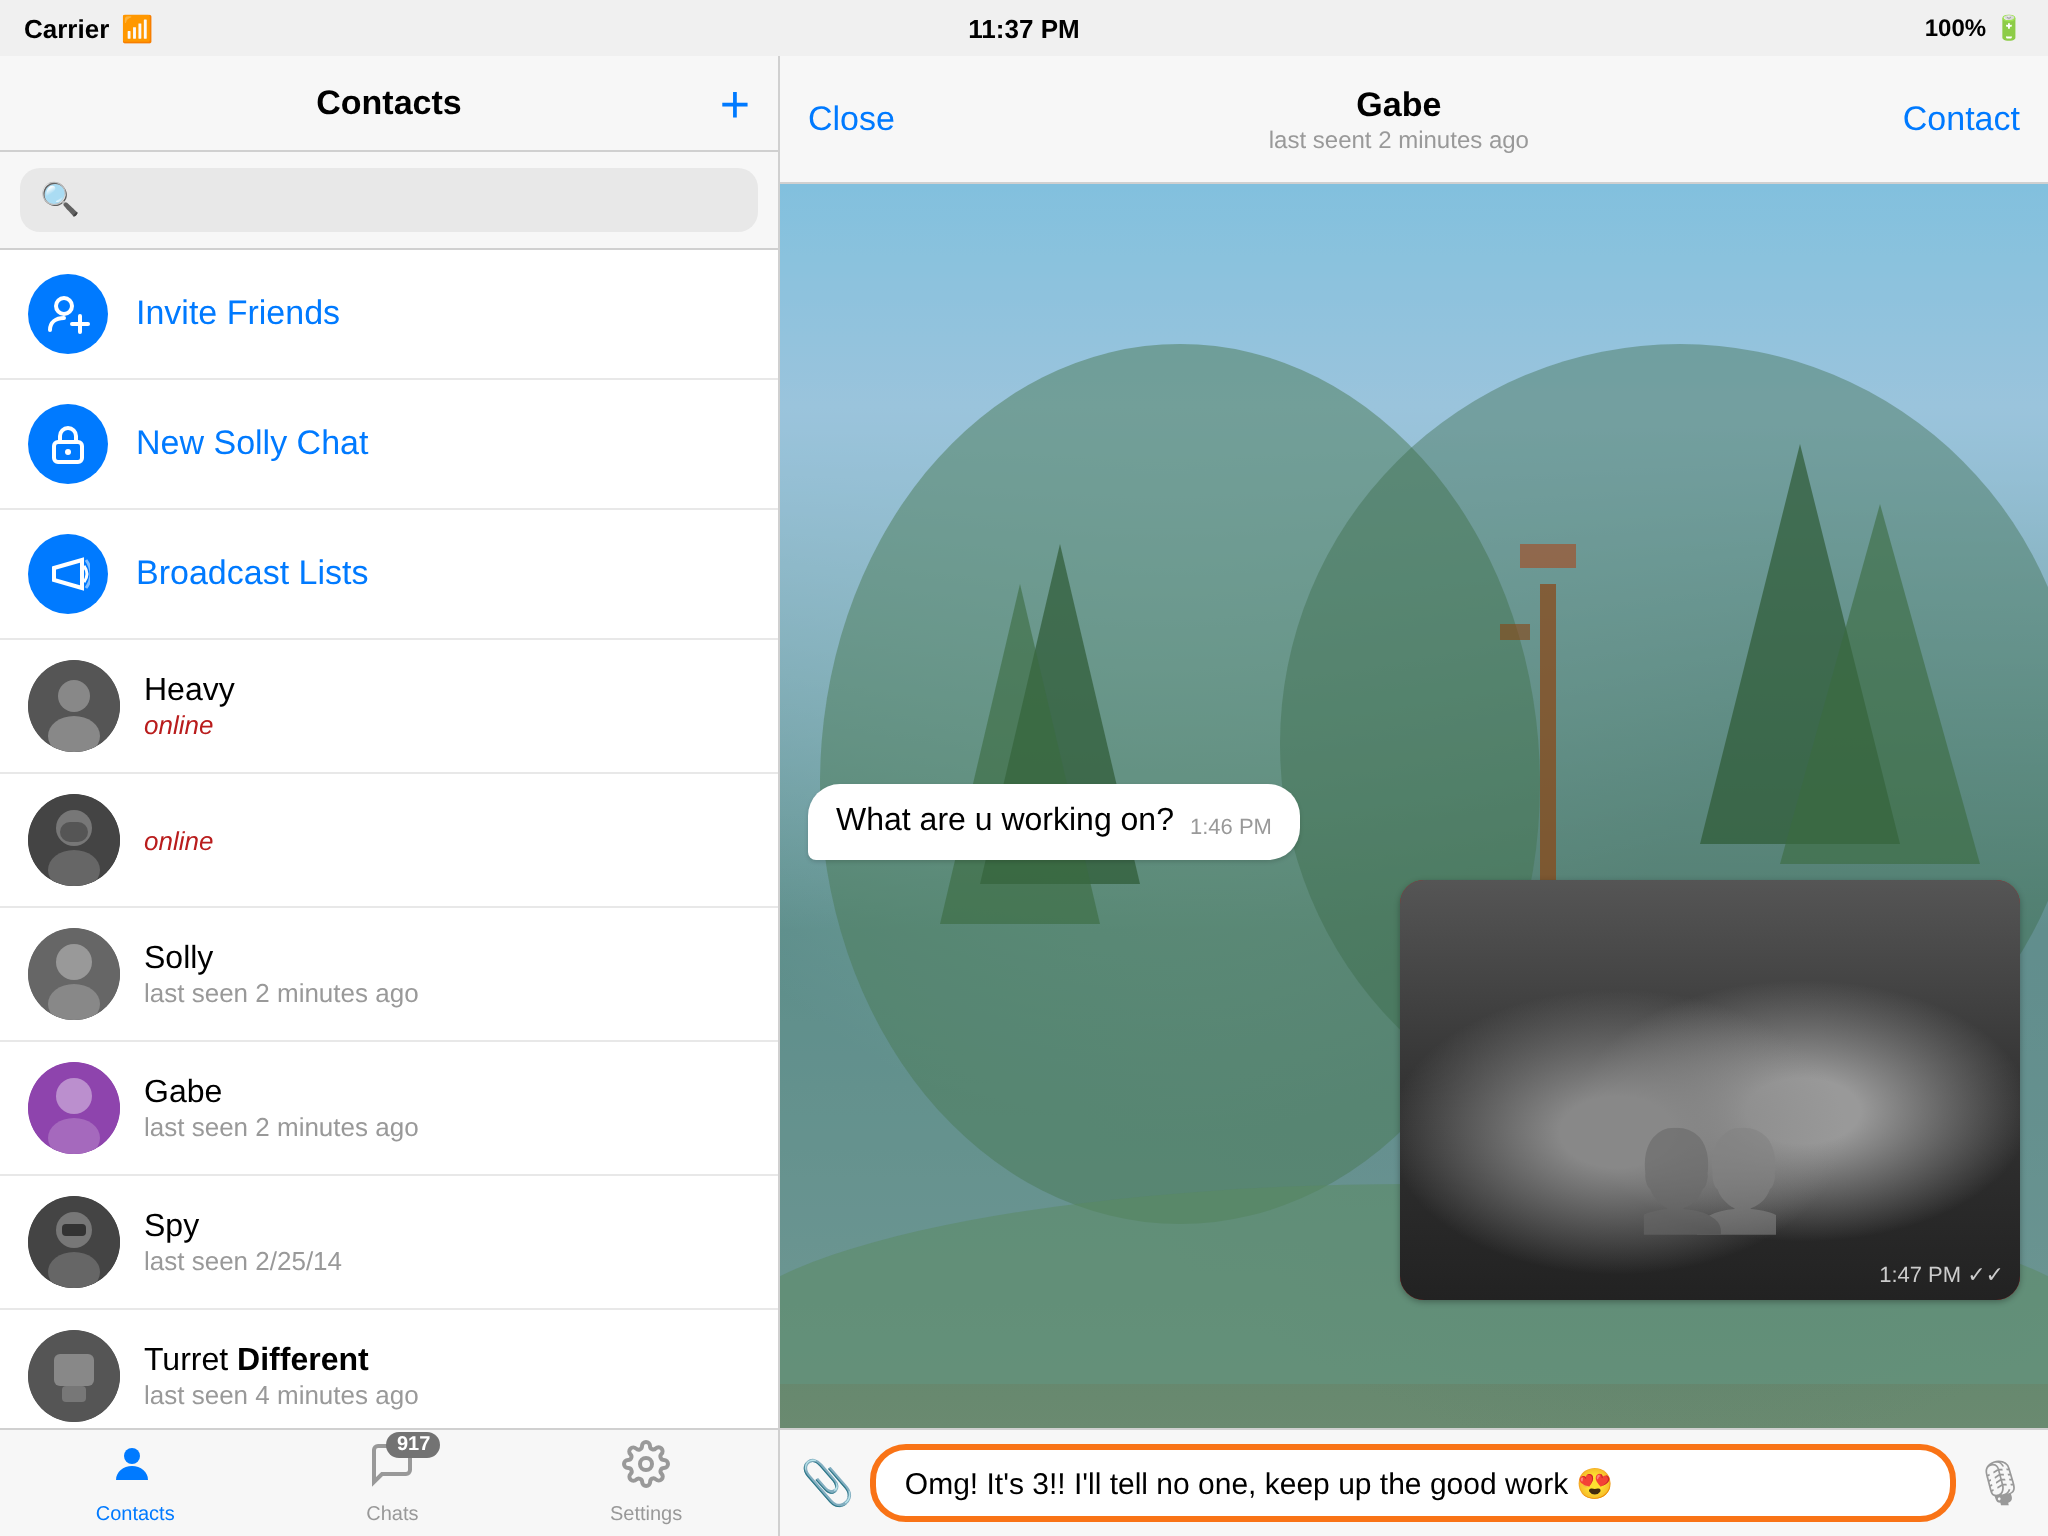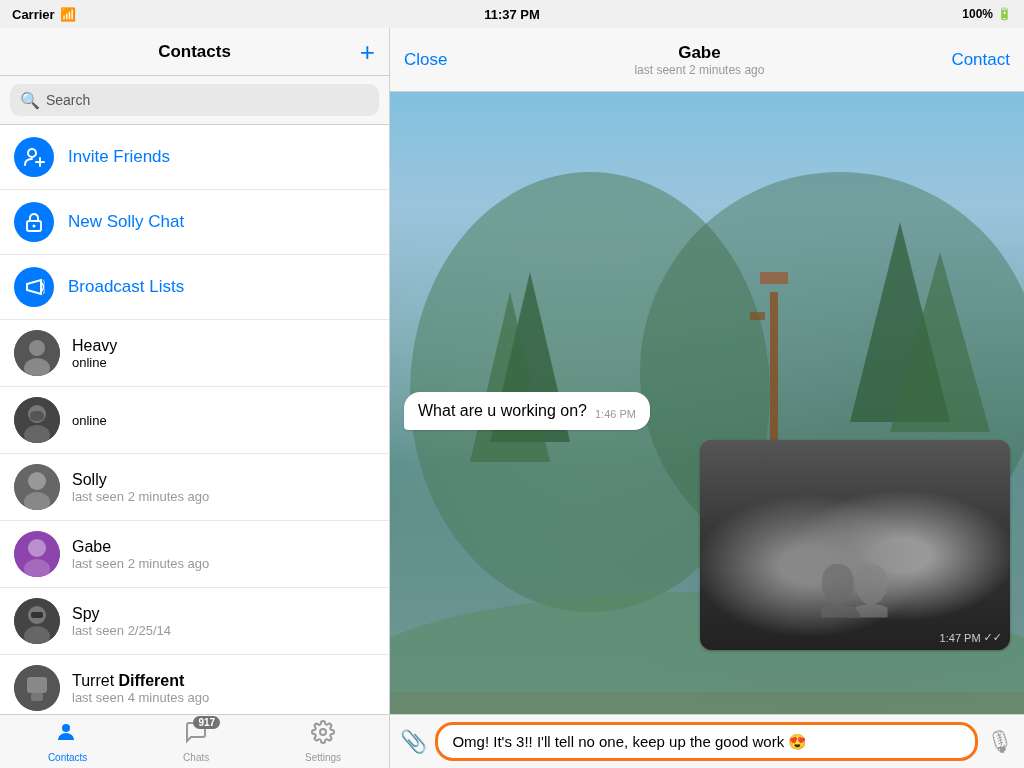--- a/index.html
+++ b/index.html
@@ -94,21 +94,21 @@
       align-items: center;
       justify-content: center;
       font-size: 20px;
       font-weight: 600;
       color: #fff;
     }
     .contact-info { flex: 1; }
     .contact-name { font-size: 16px; color: #000; font-weight: 400; }
     .contact-name strong { font-weight: 700; }
     .contact-status { font-size: 13px; }
-    .status-online { color: #000000; }
+    .status-online { color: #b91c1c; font-style: italic; }
     .status-time { color: #999; }
 
     
     .tab-bar {
       height: 54px;
       background: #f7f7f7;
       border-top: 1px solid #d0d0d0;
       display: flex;
       align-items: center;
       justify-content: space-around;
@@ -295,21 +295,20 @@
   <div class="left-panel">
 
     <div class="contacts-header">
       <span class="contacts-title">Contacts</span>
       <span class="contacts-add-btn">+</span>
     </div>
 
     <div class="search-bar-container">
       <div class="search-bar">
         <span>🔍</span>
-        <input type="text" placeholder="Search" value="Search" style="">
       </div>
     </div>
 
     <div class="contacts-list">
 
       <div class="action-item">
         <div class="action-icon-circle">
           <svg width="22" height="22" viewBox="0 0 22 22" fill="none">
             <circle cx="9" cy="7" r="4" stroke="white" stroke-width="2" fill="none"></circle>
             <path d="M2 19c0-4 3-6 7-6" stroke="white" stroke-width="2" stroke-linecap="round" fill="none"></path>

